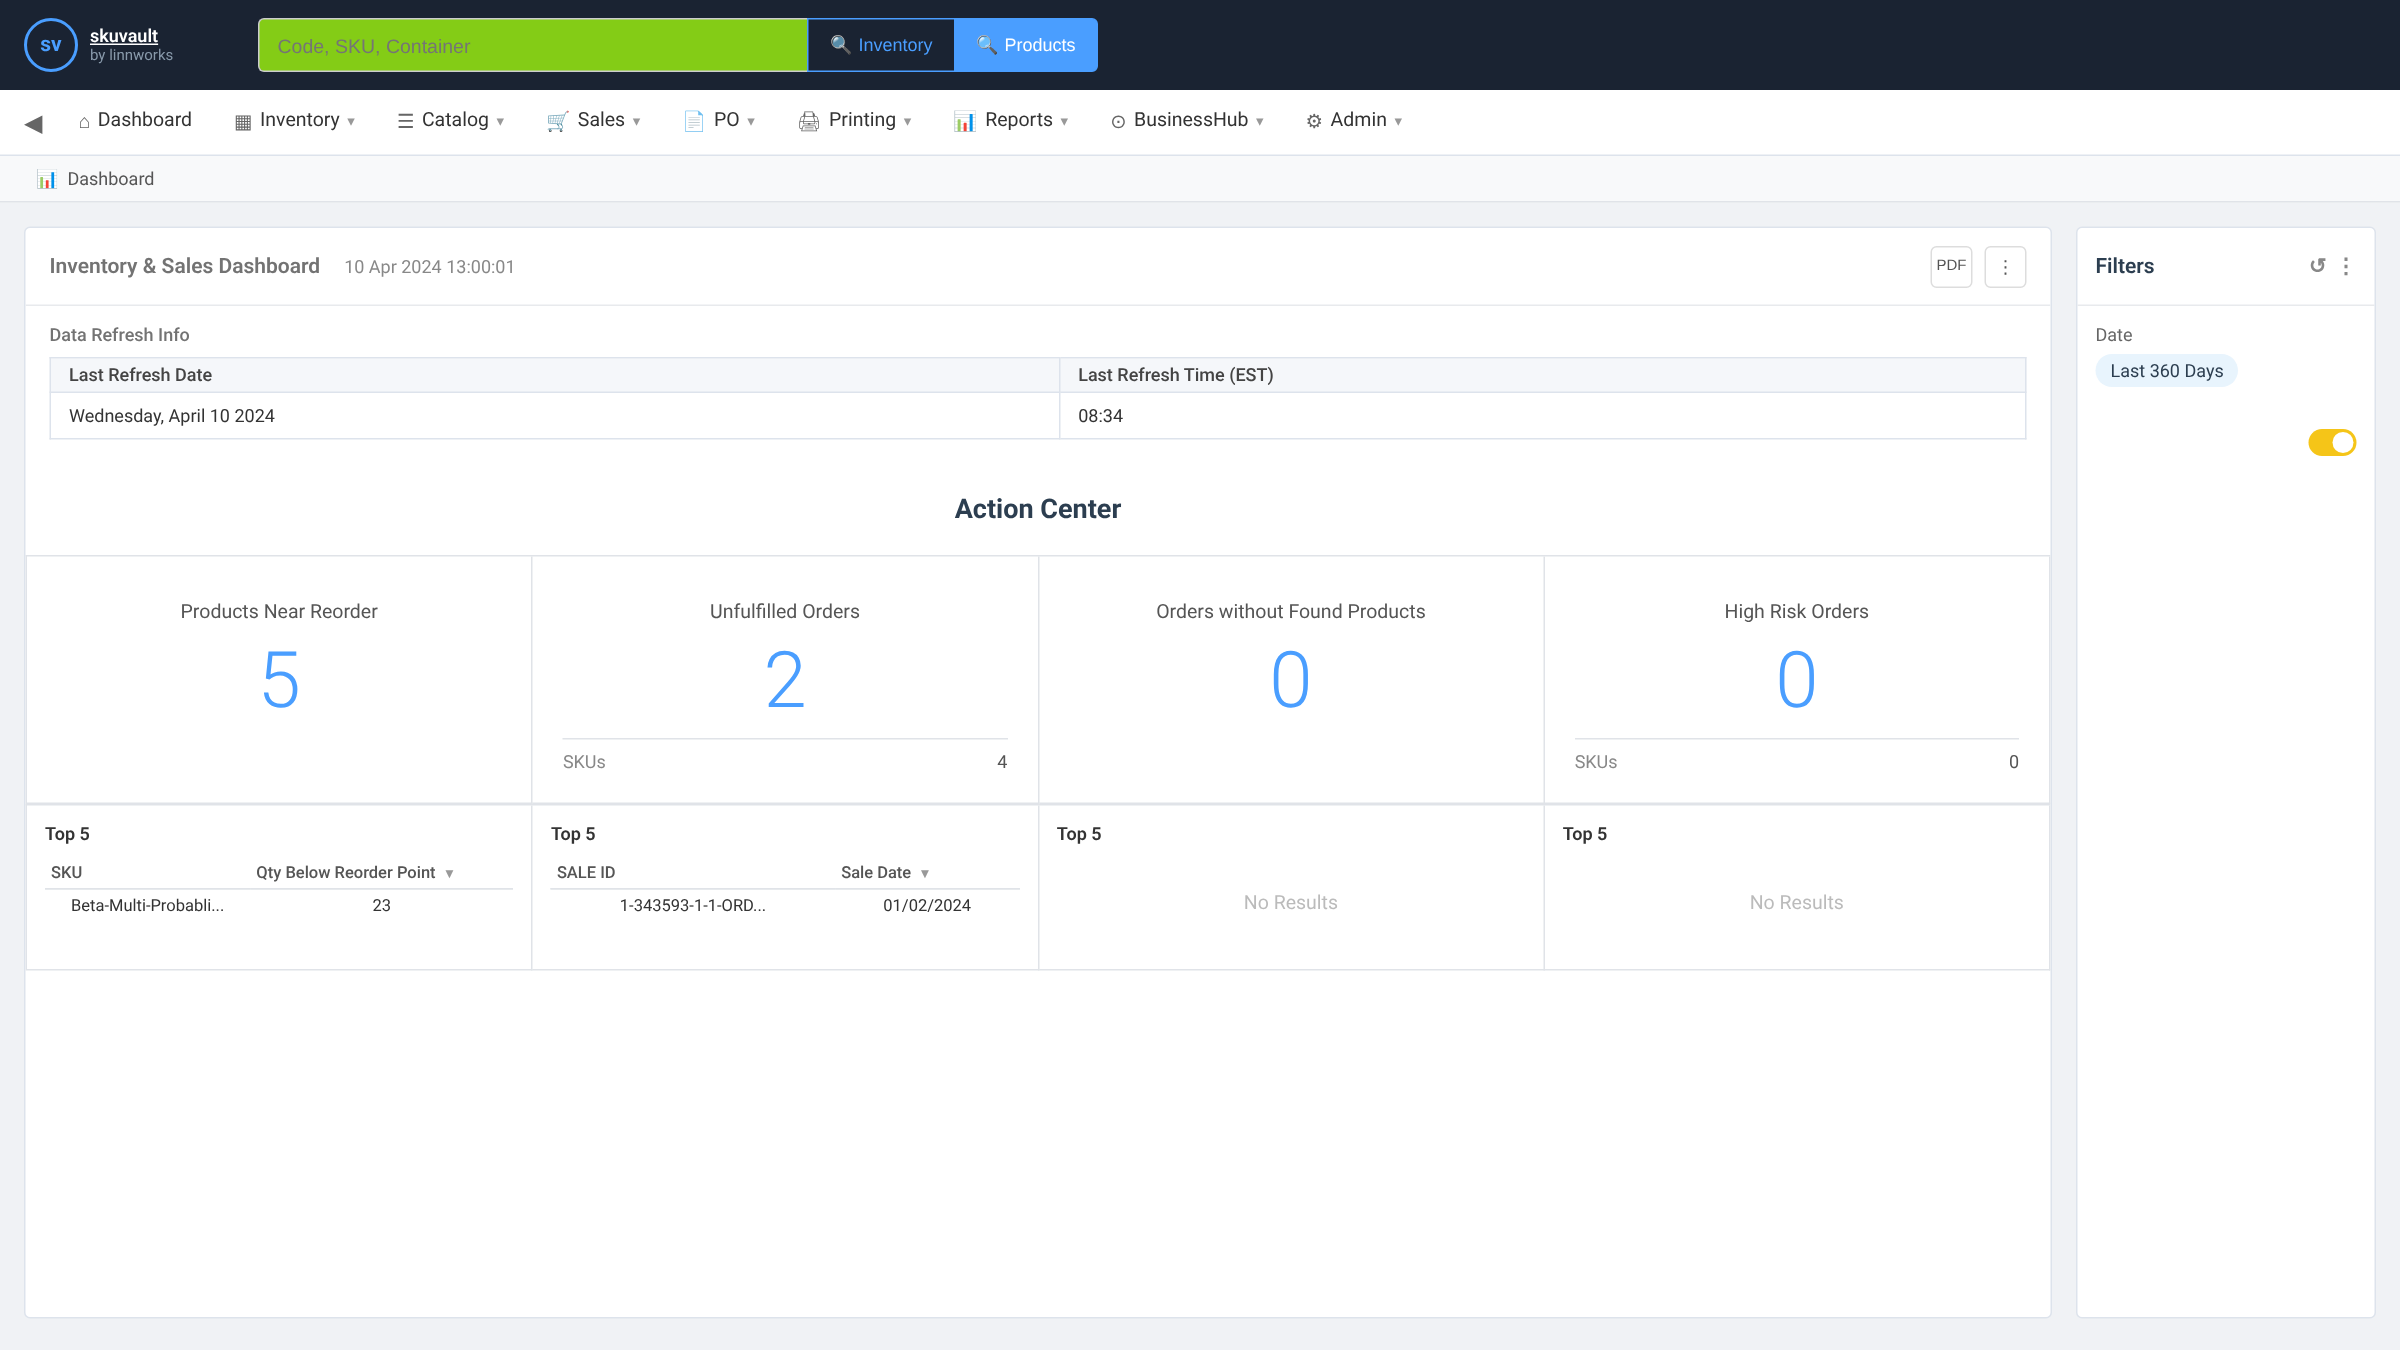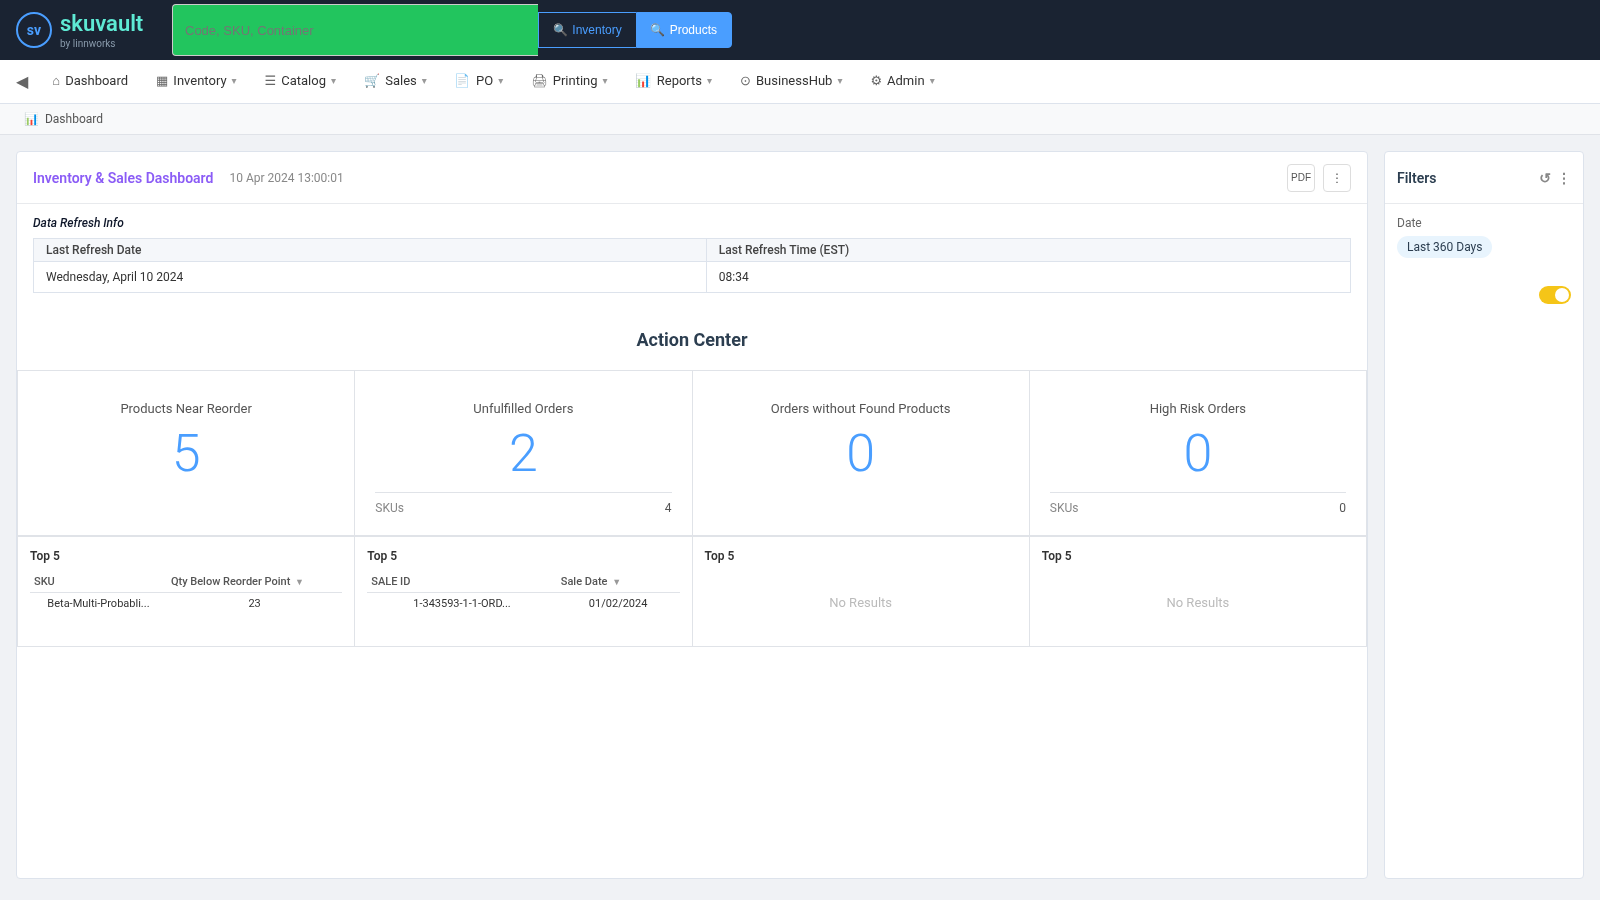--- a/index.html
+++ b/index.html
@@ -22,40 +22,40 @@
       min-width: 140px;
     }
     .logo-icon {
       width: 36px; height: 36px;
       border: 2px solid #4a9eff;
       border-radius: 50%;
       display: flex; align-items: center; justify-content: center;
       color: #4a9eff; font-size: 14px; font-weight: bold;
     }
     .logo-text { display: flex; flex-direction: column; }
-    .logo-name { color: #5eead4; font-size: 22px; font-weight: 600; line-height: 1.2; }
+    .logo-name { color: #ffffff; font-size: 12px; font-weight: 600; line-height: 1.2; text-decoration: underline; }
     .logo-sub { color: #8899aa; font-size: 10px; }
 
     .search-area {
       display: flex;
       align-items: center;
       gap: 0;
       flex: 1;
       max-width: 560px;
     }
     .search-input {
       flex: 1;
-      height: 52px;
+      height: 36px;
       border: 1px solid #ccc;
       border-right: none;
       padding: 16px 12px;
       font-size: 13px;
       border-radius: 4px 0 0 4px;
       outline: none;
-      background: #22c55e;
+      background: #84cc16;
     }
     .search-btn {
       height: 36px;
       padding: 0 14px;
       border: 1px solid #4a9eff;
       background: #4a9eff;
       color: white;
       font-size: 12px;
       cursor: pointer;
       display: flex; align-items: center; gap: 4px;
@@ -148,21 +148,21 @@
       display: flex;
       align-items: center;
       padding: 0 16px;
       height: 52px;
       border-bottom: 1px solid #e8eaed;
       gap: 16px;
     }
     .panel-title {
       font-weight: 600;
       font-size: 14px;
-      color: #8b5cf6;
+      color: #737373;
       flex: 0 0 auto;
     }
     .panel-timestamp {
       color: #888;
       font-size: 12px;
     }
     .panel-actions {
       margin-left: auto;
       display: flex; gap: 8px; align-items: center;
     }
@@ -174,21 +174,21 @@
       cursor: pointer;
       display: flex; align-items: center; justify-content: center;
       font-size: 12px; color: #555;
     }
 
     
     .data-refresh {
       padding: 12px 16px;
     }
     .data-refresh-title {
-      font-size: 12px; color: #0f172a; margin-bottom: 8px; font-weight: 500; font-style: italic;
+      font-size: 12px; color: #737373; margin-bottom: 8px; font-weight: 500;
     }
     .refresh-table {
       width: 100%;
       border-collapse: collapse;
       border: 1px solid #dde3ec;
       font-size: 12px;
     }
     .refresh-table th {
       background: #f5f7fa;
       padding: 4px 12px;

